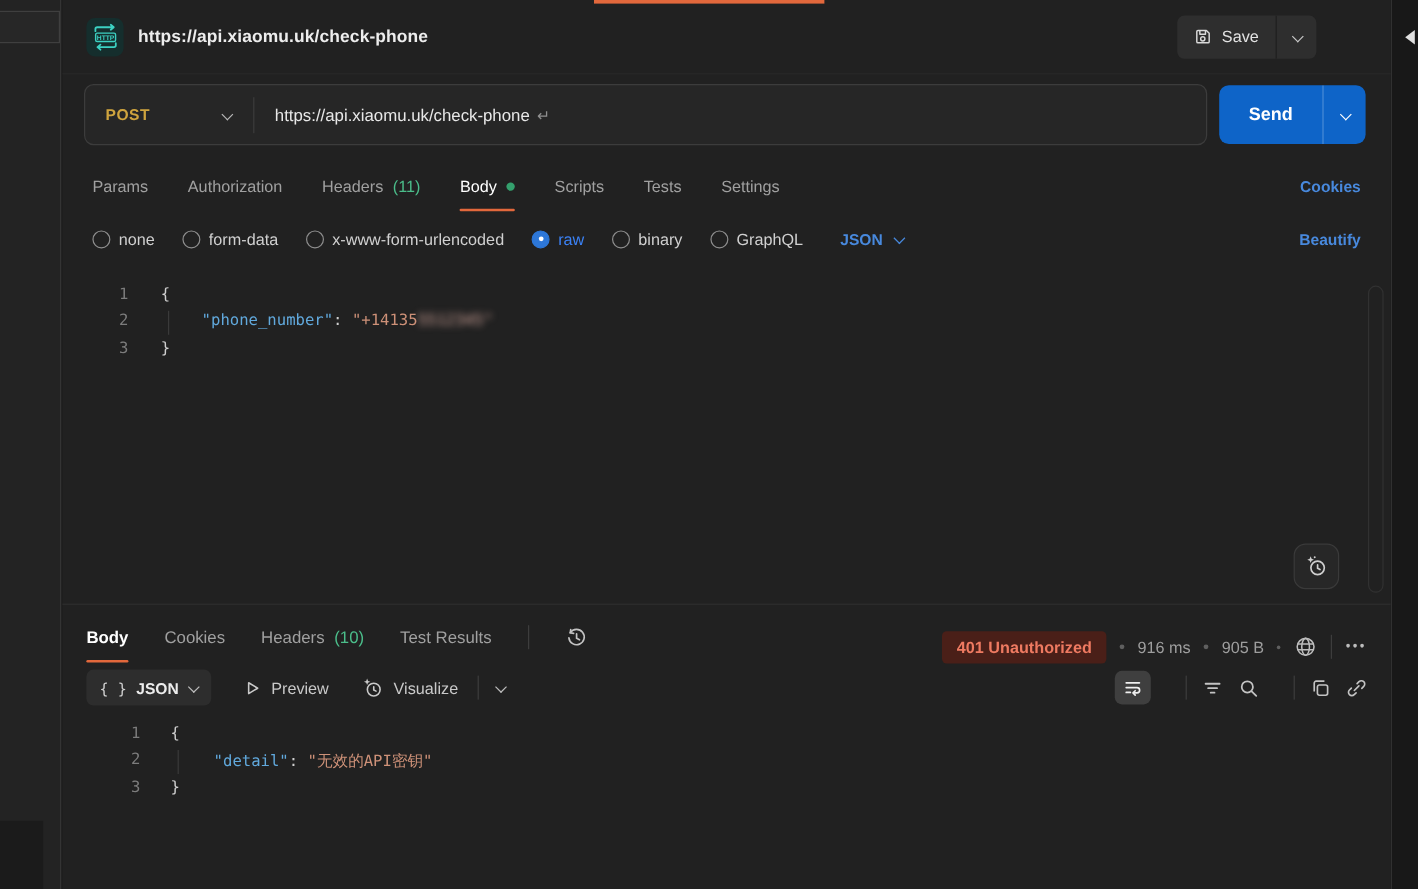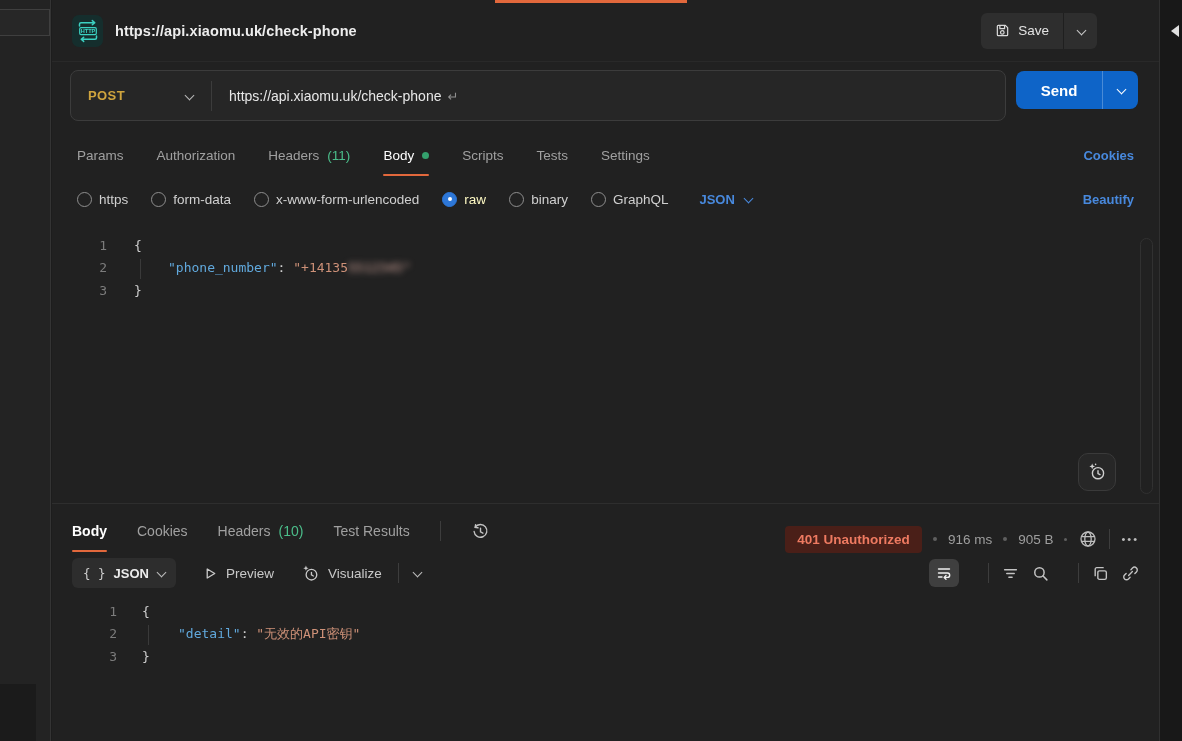--- a/index.html
+++ b/index.html
@@ -50,21 +50,21 @@
   .url-box { position:absolute; left:18px; top:0; width:936px; height:51px;
     background:#262626; border:1px solid #3c3c3c; border-radius:8px;
     display:flex; align-items:center; }
   .method { display:flex; align-items:center; justify-content:space-between;
     width:140px; padding:0 18px 0 17px; color:#cfa43e; font-weight:700;
     font-size:13px; letter-spacing:.4px; cursor:pointer; }
   .method .chev { color:#b9b9b9; }
   .url-divider { width:1px; height:30px; background:#3c3c3c; }
   .url-text { padding-left:17px; font-size:14px; color:#e8e8e8; }
   .url-hint { color:#8f8f8f; font-size:13px; margin-left:6px; }
-  .send-split { position:absolute; right:21px; top:1px; width:122px; height:38px;
+  .send-split { position:absolute; right:21px; top:1px; width:122px; height:49px;
     display:flex; border-radius:8px; overflow:hidden; background:#0e64c8; }
   .send-main { flex:1; display:flex; align-items:center; justify-content:center;
     color:#fff; font-size:15px; font-weight:700; cursor:pointer; }
   .send-caret { width:36px; display:flex; align-items:center; justify-content:center;
     border-left:1px solid rgba(255,255,255,.25); color:#fff; cursor:pointer; }
 
   
   .req-tabs { position:absolute; left:0; top:138px; width:100%; height:34px;
     display:flex; align-items:center; padding-left:25px; gap:33px; }
   .tab { position:relative; height:34px; display:flex; align-items:center; gap:8px;
@@ -233,33 +233,33 @@
         </div>
       <div class="tab">
           <span>Settings</span>
         </div>
       <div class="link-right">Cookies</div>
     </div>
 
     <div class="body-type-row">
       <div class="radio-item">
         <span class="radio"></span>
-          <span>https</span>
+          <span>none</span>
       </div>
       <div class="radio-item">
         <span class="radio"></span>
           <span>form-data</span>
       </div>
       <div class="radio-item">
         <span class="radio"></span>
           <span>x-www-form-urlencoded</span>
       </div>
       <div class="radio-item">
         <span class="radio checked"></span>
-          <span style="color:#fef9c3;">raw</span>
+          <span style="color:#3b82f6;">raw</span>
       </div>
       <div class="radio-item">
         <span class="radio"></span>
           <span>binary</span>
       </div>
       <div class="radio-item">
         <span class="radio"></span>
           <span>GraphQL</span>
       </div>
       <div class="lang-select">

